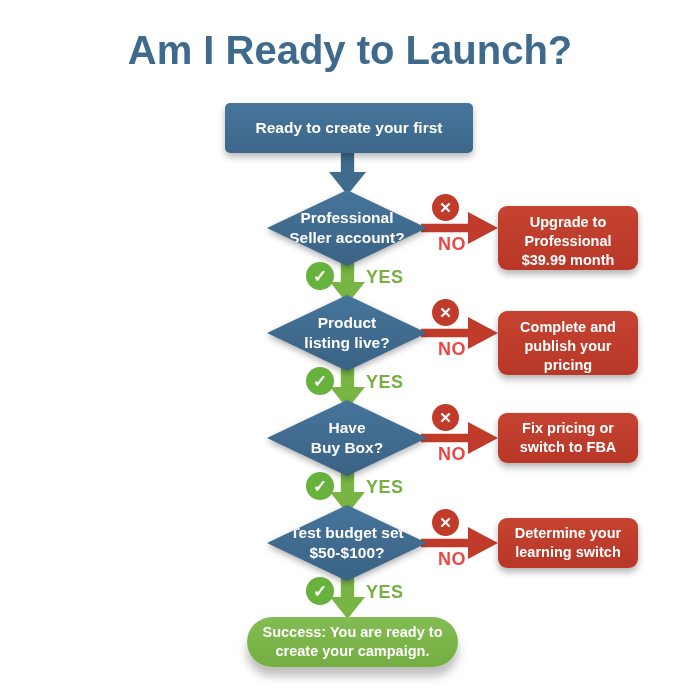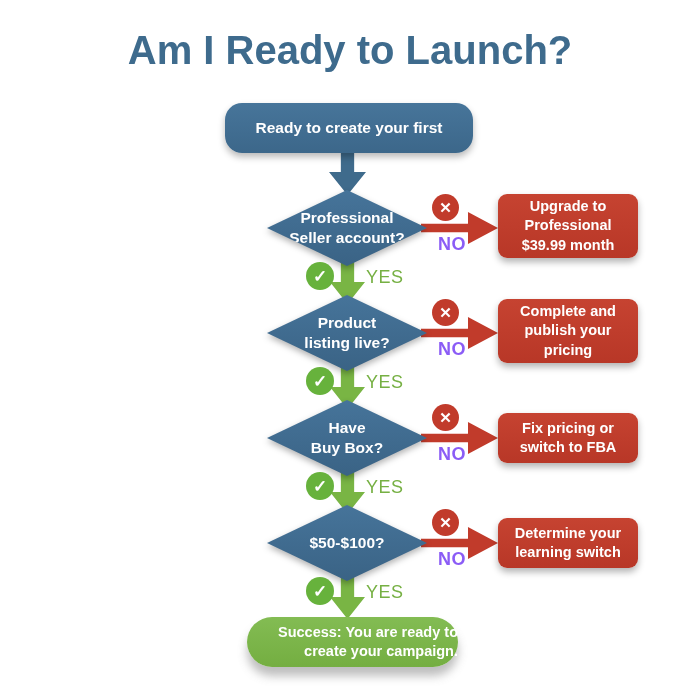--- a/index.html
+++ b/index.html
@@ -6,21 +6,21 @@
   .canvas{
     position:relative;width:700px;height:700px;background:#ffffff;
     font-family:"Liberation Sans",sans-serif;overflow:hidden;
   }
   .title{
     position:absolute;top:28px;left:0;right:0;text-align:center;
     font-size:40px;font-weight:800;color:#3e6b8d;letter-spacing:0px;
   }
   .start-box{
     position:absolute;left:225px;top:103px;width:248px;height:50px;
-    background:linear-gradient(180deg,#47759a,#3c678a);border-radius:17px;
+    background:linear-gradient(180deg,#47759a,#3c678a);border-radius:5px;
     color:#fff;font-weight:700;font-size:15.5px;line-height:1.3;
     display:flex;flex-direction:column;align-items:center;justify-content:center;
     text-align:right;box-shadow:0 4px 7px rgba(0,0,0,0.28);z-index:3;
   }
   .arrow-down-blue{
     position:absolute;left:329px;top:151px;width:37px;height:44px;background:#3f6b8c;
     clip-path:polygon(32% 0,68% 0,68% 48%,100% 48%,50% 100%,0 48%,32% 48%);z-index:1;
   }
   .row{position:absolute;left:0;width:700px;height:115px;}
   .diamond-wrap{
@@ -37,49 +37,49 @@
     position:absolute;left:432px;top:4px;width:27px;height:27px;border-radius:50%;
     background:#c13b2b;color:#fff;display:flex;align-items:center;justify-content:center;
     font-size:15px;font-weight:900;z-index:3;
   }
   .arrow-right-red{
     position:absolute;left:421px;top:22px;width:77px;height:32px;background:#c13b2b;
     clip-path:polygon(0 37%,61% 37%,61% 0,100% 50%,61% 100%,61% 63%,0 63%);z-index:1;
   }
   .no-label{
     position:absolute;left:428px;top:44px;width:48px;text-align:center;
-    color:#8b5cf6;font-weight:800;font-size:18px;letter-spacing:0.5px;
+    color:#ef4444;font-weight:800;font-size:18px;letter-spacing:0.5px;
   }
   .action-box{
     position:absolute;left:498px;width:140px;border-radius:9px;
     background:linear-gradient(180deg,#c64331,#b83727);
     color:#fff;font-weight:700;font-size:14.5px;line-height:1.32;text-align:center;
     display:flex;flex-direction:column;align-items:center;justify-content:center;
     box-shadow:0 4px 7px rgba(0,0,0,0.3);z-index:2;
   }
-  .action-box.l3{top:4px;height:64px;}
+  .action-box.l3{top:16px;height:64px;justify-content:flex-end;}
   .action-box.l2{top:13px;height:50px;}
   .check-icon{
     position:absolute;left:306px;top:72px;width:28px;height:28px;border-radius:50%;
     background:#67b23c;color:#fff;display:flex;align-items:center;justify-content:center;
     font-size:17px;font-weight:900;z-index:3;
   }
   .arrow-down-green{
     position:absolute;left:330px;top:70px;width:35px;height:44px;background:#79b544;
     clip-path:polygon(31% 0,69% 0,69% 50%,100% 50%,50% 100%,0 50%,31% 50%);z-index:1;
   }
   .yes-label{
-    position:absolute;left:366px;top:77px;color:#76b043;font-weight:400;
+    position:absolute;left:366px;top:77px;color:#76b043;font-weight:700;
     font-size:18px;letter-spacing:0.5px;
   }
   .success-box{
     position:absolute;left:247px;top:617px;width:211px;height:50px;border-radius:25px;
     background:linear-gradient(180deg,#83bc53,#74ae41);
     color:#fff;font-size:14.5px;font-weight:600;line-height:1.32;text-align:center;
-    display:flex;flex-direction:column;align-items:flex-end;justify-content:center;
+    display:flex;flex-direction:column;align-items:center;justify-content:center;
     box-shadow:0 9px 10px rgba(110,110,110,0.45);z-index:3;
   }
   .success-box .prefix{font-weight:800;}
   .line{white-space:pre;}
 </style>
 </head>
 <body>
 
 <div class="canvas">
 
@@ -147,20 +147,21 @@
     </div>
     <div class="check-icon">✓</div>
     <div class="yes-label">YES</div>
   </div>
 
   <div class="row" style="top:505px">
     <div class="arrow-right-red"></div>
     <div class="arrow-down-green"></div>
     <div class="diamond-wrap">
       <div class="diamond">
+        <div class="line">Test budget set</div>
         <div class="line">$50-$100?</div>
       </div>
     </div>
     <div class="x-icon">✕</div>
     <div class="no-label">NO</div>
     <div class="action-box l2">
       <div class="line">Determine your</div>
       <div class="line">learning switch</div>
     </div>
     <div class="check-icon">✓</div>

